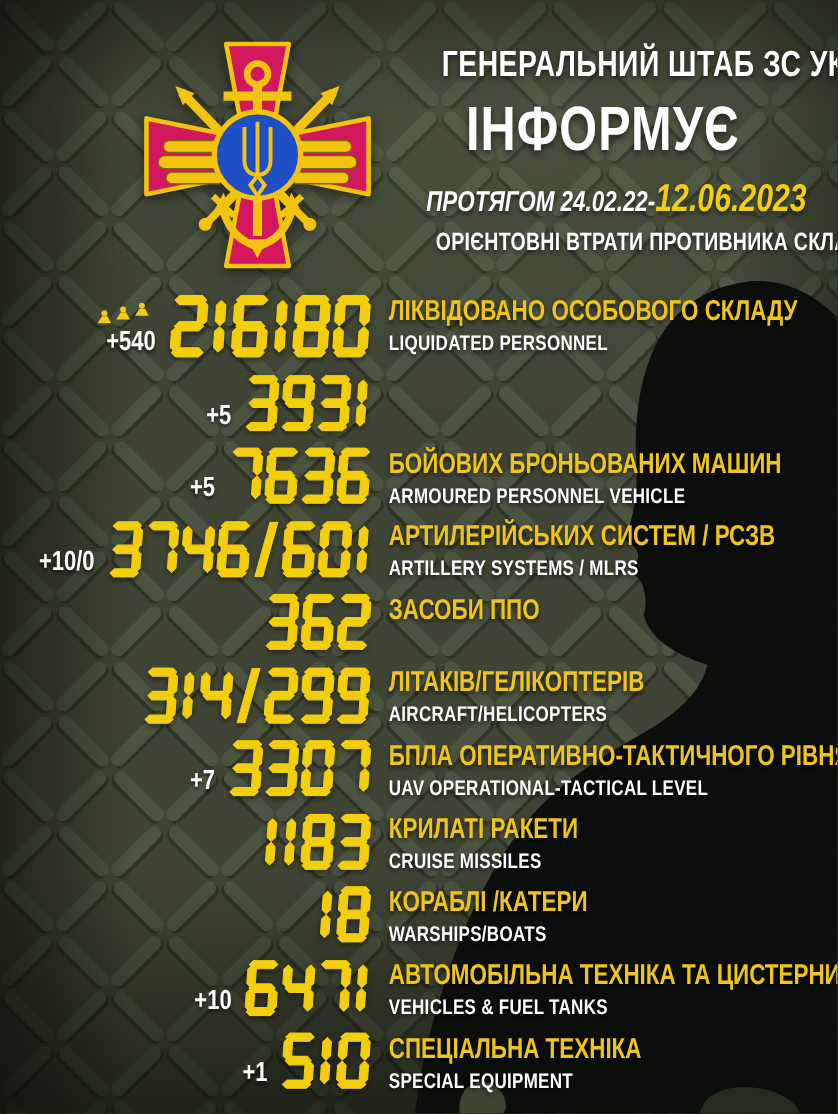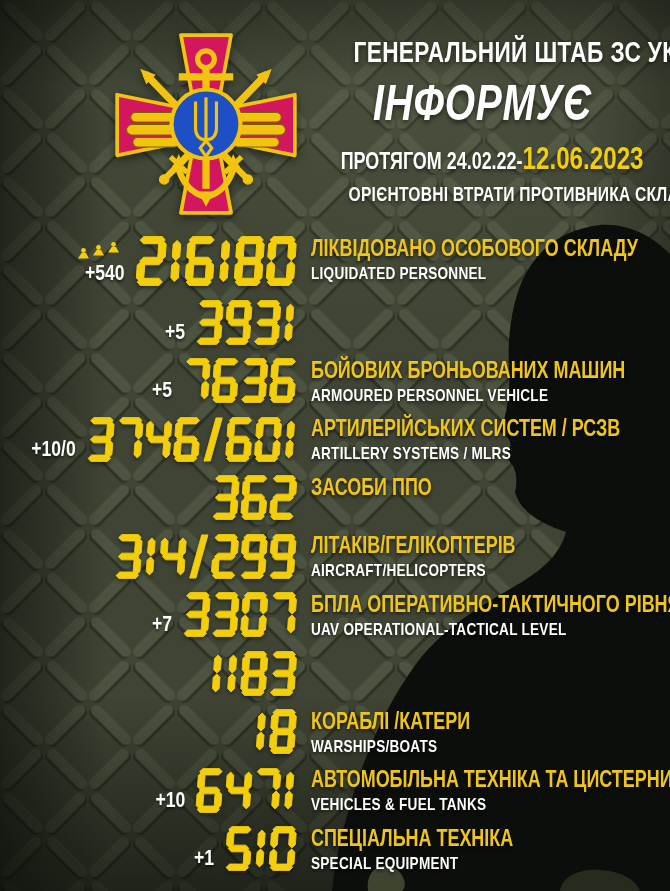--- a/index.html
+++ b/index.html
@@ -16,22 +16,22 @@
       radial-gradient(ellipse 620px 380px at 64% 10%, rgba(140,150,115,0.15), rgba(0,0,0,0) 65%),
       linear-gradient(90deg, rgba(8,10,6,0.55), rgba(0,0,0,0) 16%),
       linear-gradient(270deg, rgba(8,10,6,0.30), rgba(0,0,0,0) 12%),
       linear-gradient(0deg, rgba(6,8,4,0.55), rgba(0,0,0,0) 22%),
       linear-gradient(180deg, rgba(6,8,4,0.40), rgba(0,0,0,0) 10%);
   }
   
   .header{position:absolute;left:298px;top:36px;width:368px;text-align:center;color:var(--c-white);}
   .squeeze{display:inline-block;transform:scaleX(.78);transform-origin:50% 50%;white-space:nowrap;}
   .h-title{font-size:29px;font-weight:700;letter-spacing:.5px;text-shadow:0 2px 5px rgba(0,0,0,.5);}
-  .h-informs{font-size:50px;font-weight:700;margin-top:5px;letter-spacing:1px;text-shadow:0 3px 6px rgba(0,0,0,.5);font-style:italic;}
-  .h-period{margin-top:9px;font-weight:700;text-shadow:0 2px 4px rgba(0,0,0,.5);}
+  .h-informs{font-size:50px;font-weight:700;margin-top:5px;letter-spacing:1px;text-shadow:0 3px 6px rgba(0,0,0,.5);}
+  .h-period{margin-top:9px;font-weight:700;text-shadow:0 2px 4px rgba(0,0,0,.5);font-style:italic;}
   .h-period .prefix{font-size:23px;color:var(--c-white);}
   .h-period .date{font-size:31px;color:var(--c-yellow);}
   .h-sub{margin-top:6px;font-size:20px;font-weight:700;letter-spacing:.3px;text-shadow:0 2px 4px rgba(0,0,0,.5);}
   
   .rows{position:absolute;left:0;top:227px;right:0;}
   .row{display:flex;align-items:stretch;height:58.5px;}
   .row.first{height:63px;}
   .numcol{width:298px;display:flex;justify-content:flex-end;align-items:flex-end;gap:10px;padding-bottom:4px;box-sizing:border-box;flex:none;}
   .dstack{display:flex;flex-direction:column;align-items:center;gap:3px;}
   .delta{color:var(--c-white);font-weight:700;font-size:22px;line-height:1;display:inline-block;transform:scaleX(.8);transform-origin:right bottom;padding-bottom:2px;text-shadow:0 2px 3px rgba(0,0,0,.6);}
@@ -444,20 +444,24 @@
               <polygon points="76,9 83.5,16.5 83.5,41.5 76,49 68.5,41.5 68.5,16.5" fill="#F2CE0C" stroke="#F2CE0C" stroke-width="2" stroke-linejoin="round"></polygon>
               <polygon points="73,50 80.5,42.5 111.5,42.5 119,50 111.5,57.5 80.5,57.5" fill="#F2CE0C" stroke="#F2CE0C" stroke-width="2" stroke-linejoin="round"></polygon>
               <polygon points="135,8 142.5,0.5 177.5,0.5 185,8 177.5,15.5 142.5,15.5" fill="#F2CE0C" stroke="#F2CE0C" stroke-width="2" stroke-linejoin="round"></polygon>
               <polygon points="180,9 187.5,16.5 187.5,41.5 180,49 172.5,41.5 172.5,16.5" fill="#F2CE0C" stroke="#F2CE0C" stroke-width="2" stroke-linejoin="round"></polygon>
               <polygon points="137,50 144.5,42.5 175.5,42.5 183,50 175.5,57.5 144.5,57.5" fill="#F2CE0C" stroke="#F2CE0C" stroke-width="2" stroke-linejoin="round"></polygon>
               <polygon points="180,51 187.5,58.5 187.5,83.5 180,91 172.5,83.5 172.5,58.5" fill="#F2CE0C" stroke="#F2CE0C" stroke-width="2" stroke-linejoin="round"></polygon>
               <polygon points="135,92 142.5,84.5 177.5,84.5 185,92 177.5,99.5 142.5,99.5" fill="#F2CE0C" stroke="#F2CE0C" stroke-width="2" stroke-linejoin="round"></polygon>
             </g>
           </svg>
         </div>
+        <div class="labels">
+          <div class="ua-line"><span class="ua">КРИЛАТІ РАКЕТИ</span></div>
+          <div class="en-line"><span class="en">CRUISE MISSILES</span></div>
+        </div>
       </div>
       <div class="row">
         <div class="numcol">
           <svg viewBox="0 0 100 100" width="45.0" height="45" class="num-svg">
             <g transform="translate(8 0) skewX(-4)">
               <polygon points="13,9 20.5,16.5 20.5,41.5 13,49 5.5,41.5 5.5,16.5" fill="#F2CE0C" stroke="#F2CE0C" stroke-width="2" stroke-linejoin="round"></polygon>
               <polygon points="13,51 20.5,58.5 20.5,83.5 13,91 5.5,83.5 5.5,58.5" fill="#F2CE0C" stroke="#F2CE0C" stroke-width="2" stroke-linejoin="round"></polygon>
               <polygon points="37,8 44.5,0.5 79.5,0.5 87,8 79.5,15.5 44.5,15.5" fill="#F2CE0C" stroke="#F2CE0C" stroke-width="2" stroke-linejoin="round"></polygon>
               <polygon points="82,9 89.5,16.5 89.5,41.5 82,49 74.5,41.5 74.5,16.5" fill="#F2CE0C" stroke="#F2CE0C" stroke-width="2" stroke-linejoin="round"></polygon>
               <polygon points="82,51 89.5,58.5 89.5,83.5 82,91 74.5,83.5 74.5,58.5" fill="#F2CE0C" stroke="#F2CE0C" stroke-width="2" stroke-linejoin="round"></polygon>

